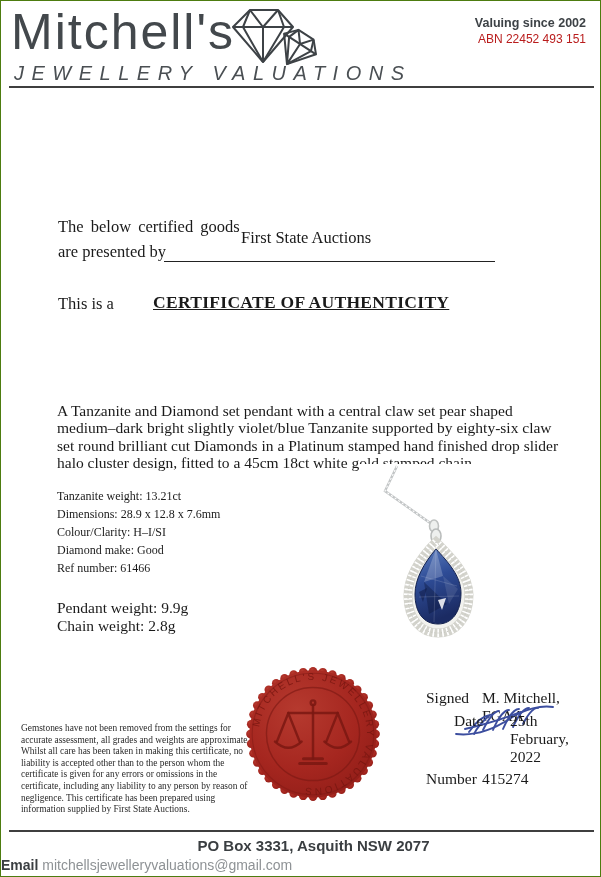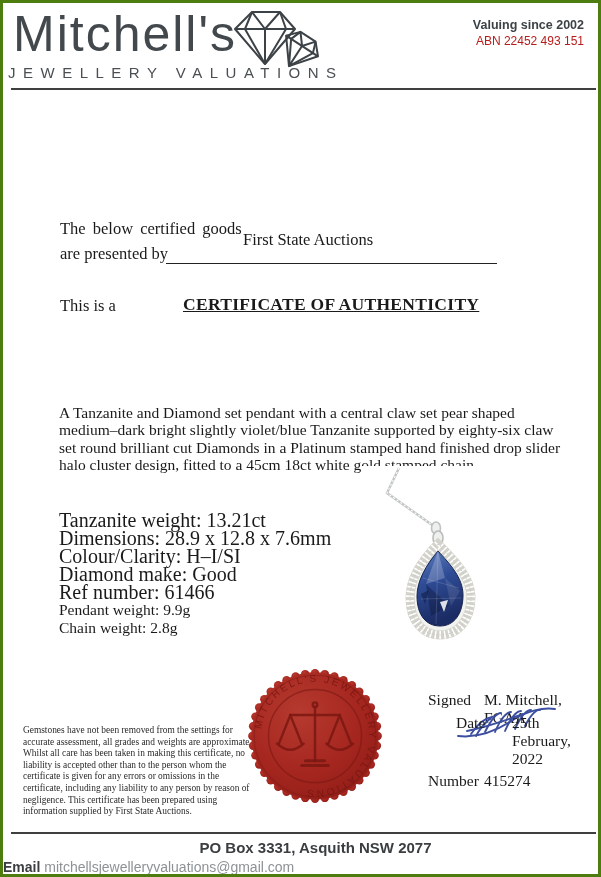--- a/index.html
+++ b/index.html
@@ -2,63 +2,63 @@
 <html><head>
 <meta charset="utf-8">
 <style>
   * { margin: 0; padding: 0; box-sizing: border-box; }
   html, body { background: #ffffff; }
   body { font-family: "Liberation Serif", serif; color: #1a1a1a; }
   .page {
     position: relative;
     width: 601px; height: 877px;
     background: #ffffff;
-    border: 3px solid #4d7c0f;
+    border: 1px solid #4d7c0f;
     overflow: hidden;
   }
   .abs { position: absolute; }
 
   
   .brand-name {
     left: 10px; top: 2px;
     font-family: "Liberation Sans", sans-serif;
     font-size: 50px; font-weight: 400;
     letter-spacing: 2px; color: #43484c;
   }
   .brand-subtitle {
-    left: 5px; top: 61px;
-    font-family: "Liberation Sans", sans-serif;
-    font-size: 15px; letter-spacing: 7.5px; color: #4a4f53;
+    left: 13px; top: 61px;
+    font-family: "Liberation Sans", sans-serif;
+    font-size: 20px; letter-spacing: 7.5px; color: #4a4f53; font-style: italic;
   }
   .diamond-logo { left: 224px; top: 5px; }
   .header-right { right: 14px; top: 15px; text-align: right;
     font-family: "Liberation Sans", sans-serif; }
   .tagline { font-size: 12.5px; font-weight: bold; color: #3d4246; }
   .abn { font-size: 12px; color: #b91c1c; margin-top: 2px; }
   .rule { height: 2px; background: #3f3f3f; left: 8px; width: 585px; }
   .rule-top { top: 85px; }
   .rule-bottom { top: 829px; height: 1.5px; }
 
   
   .presented-1 { left: 57px; top: 216px; font-size: 16.5px; word-spacing: 3px; }
   .presented-2 { left: 57px; top: 241px; font-size: 16.5px; }
   .presenter-line { left: 163px; top: 260px; width: 331px; height: 1.2px; background: #222; }
   .presenter-name { left: 240px; top: 227px; font-size: 16.5px; }
 
   
   .cert-intro { left: 57px; top: 293px; font-size: 16.5px; }
   .cert-title {
     left: 152px; top: 291px; font-size: 17.5px; font-weight: bold;
-    text-decoration: underline; letter-spacing: 0.3px; margin-left: 28px;
+    text-decoration: underline; letter-spacing: 0.3px;
   }
 
   
   .description { left: 56px; top: 401px; width: 502px;
     font-size: 15.5px; line-height: 17.4px; }
-  .details { left: 56px; top: 508px; font-size: 20px; line-height: 18px; }
+  .details { left: 56px; top: 486px; font-size: 12px; line-height: 18px; }
   .weights { left: 56px; top: 598px; font-size: 15.5px; line-height: 18px; }
 
   
   .photo { left: 358px; top: 463px; }
   .disclaimer { left: 20px; top: 722px; width: 232px;
     font-size: 9.4px; line-height: 11.6px; color: #2a2a2a; }
   .seal { left: 236px; top: 657px; }
 
   
   .sig-row { font-size: 15.5px; }

